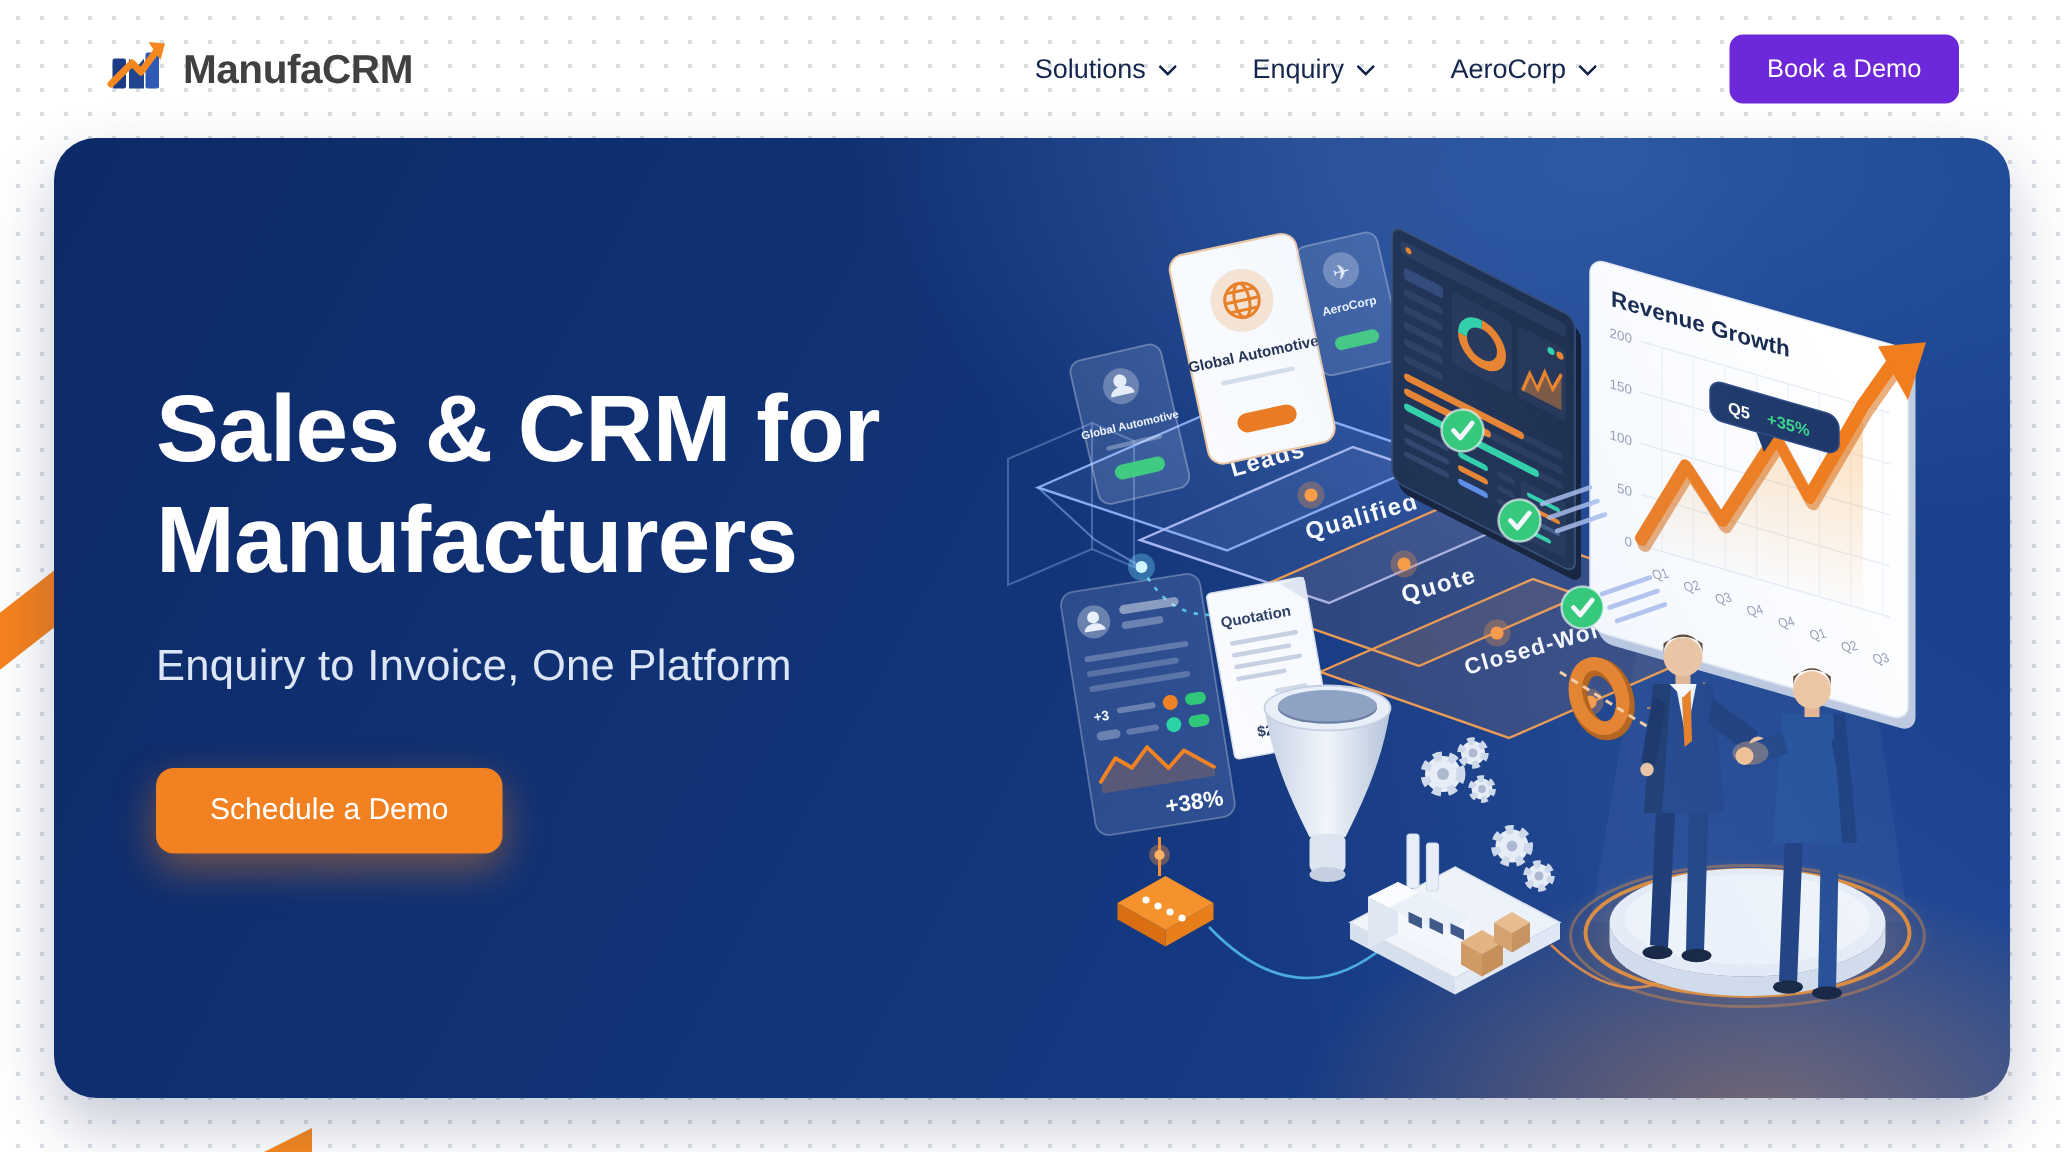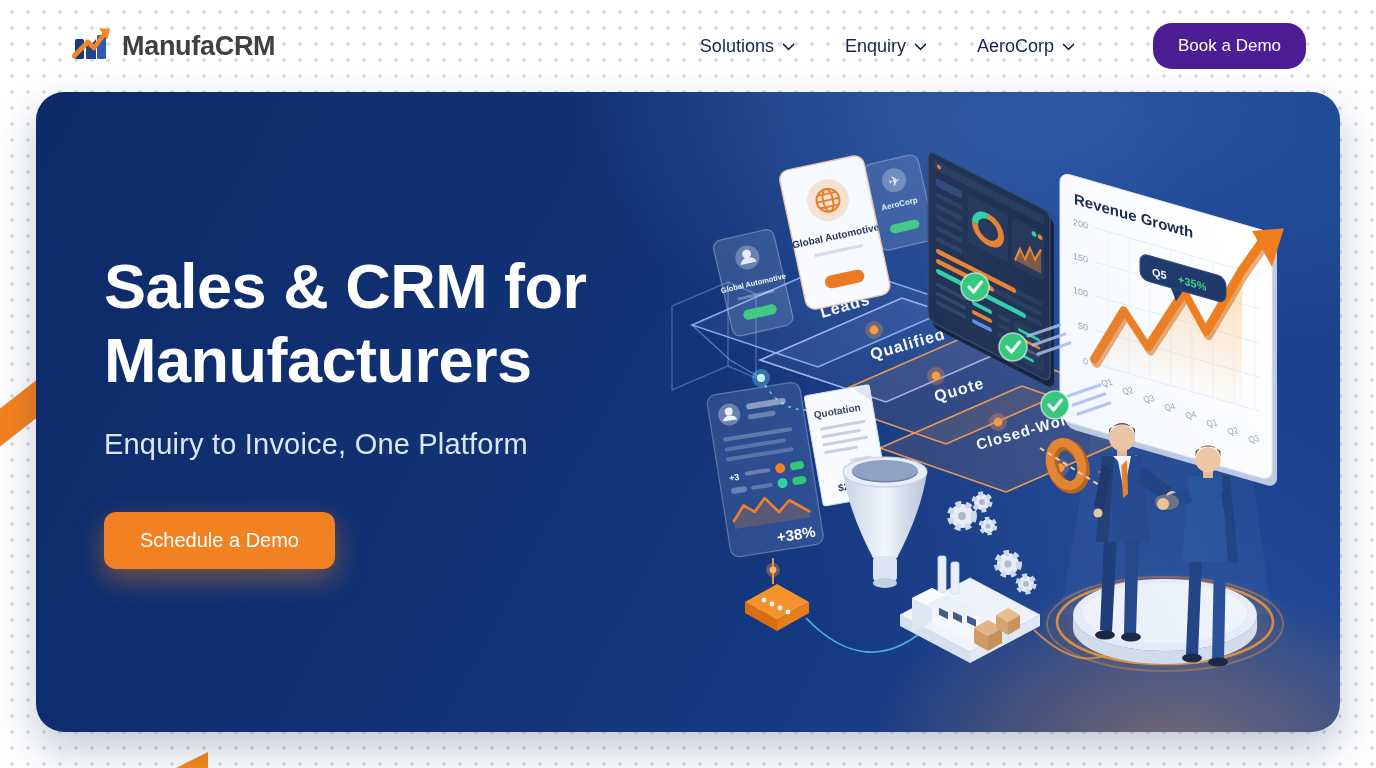--- a/index.html
+++ b/index.html
@@ -36,23 +36,23 @@
   .logo { display:flex; align-items:center; gap:10px; }
   .logo-text { font-size:27px; font-weight:800; color:#404040; letter-spacing:-0.3px; }
   nav { margin-left:auto; display:flex; align-items:center; gap:52px; }
   .nav-item { display:flex; align-items:center; cursor:pointer; font-size:18px; color:#15264d; font-weight:500; }
   .chev {
     width:9px; height:9px; margin-left:10px; margin-top:-4px;
     border-right:2.2px solid #15264d; border-bottom:2.2px solid #15264d;
     transform:rotate(45deg); border-radius:1px;
   }
   .cta-small {
-    margin-left:28px; background:#4c1d95; color:#fff; border:none; cursor:pointer;
+    margin-left:38px; background:#6d28d9; color:#fff; border:none; cursor:pointer;
     font-family:inherit; font-size:17px; font-weight:500;
-    padding:13px 25px; border-radius:19px;
+    padding:13px 25px; border-radius:9px;
   }
 
   
   .hero {
     position:absolute; left:36px; top:92px; width:1304px; height:640px;
     border-radius:28px; overflow:hidden; z-index:2;
     background:
       radial-gradient(820px 460px at 80% 2%, rgba(62,110,190,0.55) 0%, rgba(62,110,190,0) 62%),
       radial-gradient(440px 230px at 87% 102%, rgba(244,140,44,0.40), rgba(244,140,44,0) 70%),
       linear-gradient(118deg, #0d2a68 0%, #113377 45%, #1c4594 100%);

